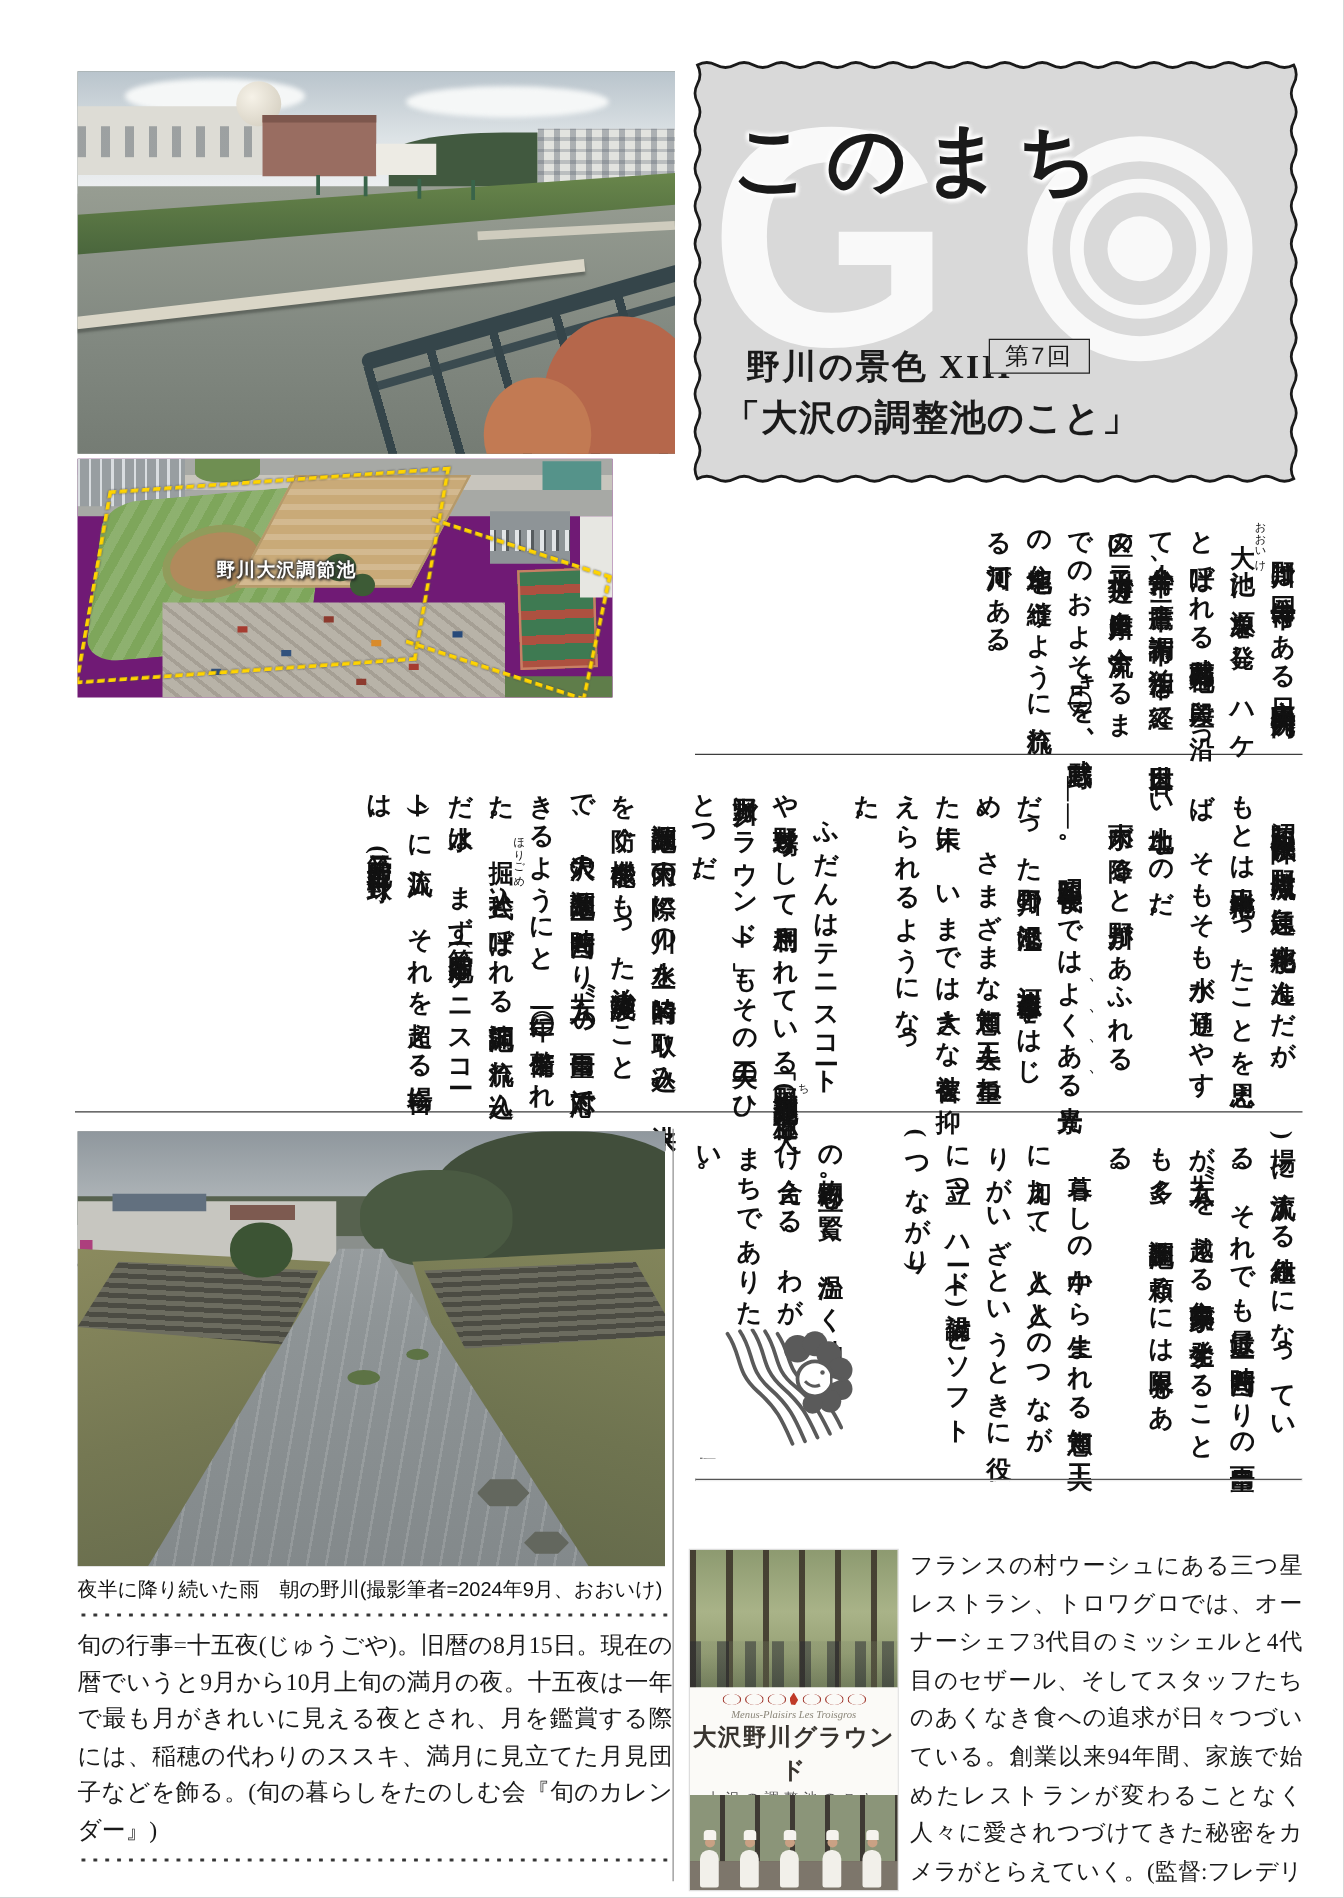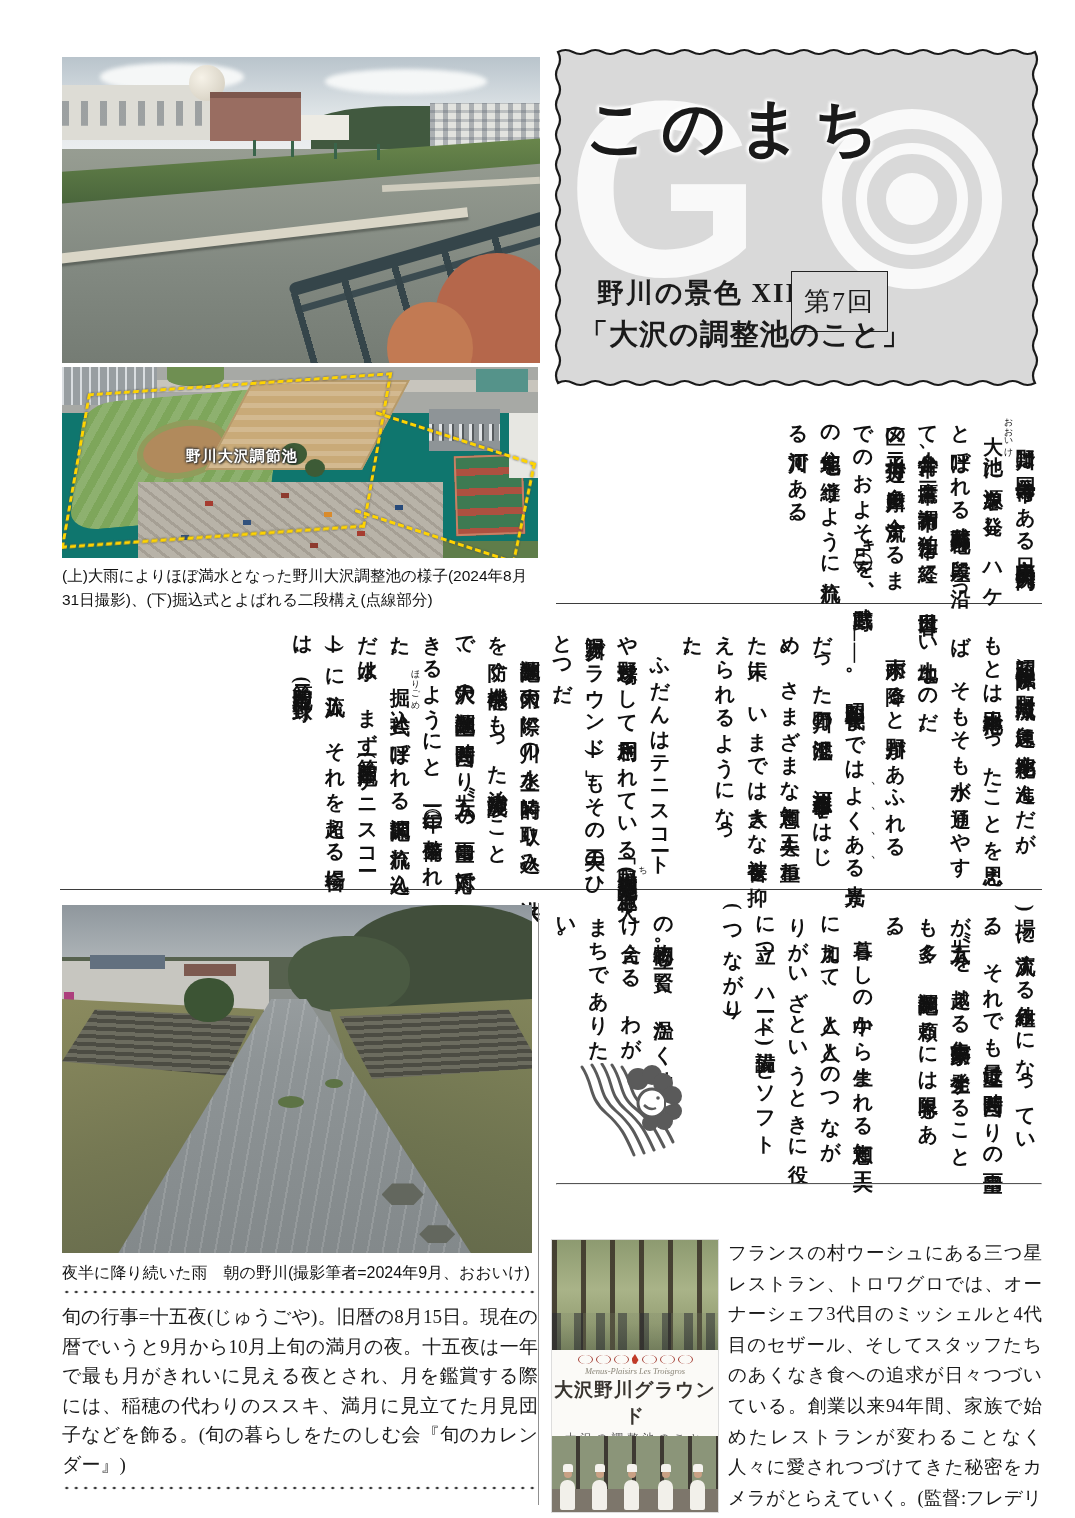--- a/index.html
+++ b/index.html
@@ -30,21 +30,21 @@
   .wm-rings{position:absolute;right:38px;top:62px;width:180px;height:180px;opacity:.85;}
   .wm-rings .r1{position:absolute;inset:0;border:20px solid #fff;border-radius:50%;}
   .wm-rings .r2{position:absolute;inset:34px;border:11px solid #fff;border-radius:50%;}
   .wm-rings .r3{position:absolute;inset:64px;background:#fff;border-radius:50%;}
   .mast-title{position:absolute;font-weight:700;font-size:63px;letter-spacing:12px;
         color:#1a1a1a;text-shadow:0 0 5px #fff,0 0 5px #fff,2px 2px 3px #fff,-2px -2px 3px #fff;}
   .mast-t1{left:32px;top:38px;}
   .mast-t2{left:148px;top:128px;}
   .mast-series{position:absolute;left:44px;top:228px;font-size:27px;font-weight:700;letter-spacing:2px;}
   .mast-episode{position:absolute;left:238px;top:224px;border:1.5px solid #222;background:var(--stamp-bg);
-        font-family:Liberation Serif, serif;font-size:26px;padding:12px 12px;letter-spacing:2px;}
+        font-family:Liberation Sans, sans-serif;font-size:19px;padding:0 12px;letter-spacing:2px;}
   .mast-sub{position:absolute;left:26px;top:268px;font-size:29px;font-weight:700;letter-spacing:1px;}
 
   
   .caption{font-family:"Liberation Sans",sans-serif;font-size:15.5px;line-height:24px;color:#111;}
   .seasonal{font-size:19px;line-height:29.5px;font-weight:500;text-align:justify;}
   .dotrule{height:4px;background-image:radial-gradient(circle,#333 1.4px,transparent 1.6px);
            background-size:9.5px 4px;background-repeat:repeat-x;background-position:0 50%;}
 
   
   .photo{overflow:hidden;}
@@ -69,21 +69,21 @@
   .p1 .wall2{position:absolute;left:67%;top:40.5%;width:33%;height:7px;background:#cfccbe;transform:rotate(-3deg);}
   .p1 .post{position:absolute;width:2.5px;height:16px;background:#39644a;}
   .p1 .rail{position:absolute;left:52%;top:58%;width:70%;height:70%;transform:rotate(-16deg);}
   .p1 .rail .bar1{position:absolute;left:0;top:0;width:100%;height:13px;background:#35454a;border-radius:7px;}
   .p1 .rail .bar2{position:absolute;left:0;top:24px;width:100%;height:7px;background:#3b4b50;}
   .p1 .rail .posts{position:absolute;left:0;top:10px;width:100%;height:100%;
         background:repeating-linear-gradient(90deg,#35454a 0 7px,transparent 7px 52px);}
   .p1 .shrub{position:absolute;border-radius:50%;}
 
   
-  .p2{left:62px;top:367px;width:476px;height:191px;background:#0f766e;}
+  .p2{left:62px;top:367px;width:428px;height:191px;background:#701a75;}
   .p2 .band{position:absolute;inset:0 0 auto 0;height:24%;background:#a7a9a5;}
   .p2 .road{position:absolute;left:0;top:7%;width:100%;height:6%;background:#c8c5bd;}
   .p2 .lot{position:absolute;left:0;top:0;width:20%;height:20%;background:#989ea1;
         background-image:repeating-linear-gradient(90deg,#d9dde0 0 2px,transparent 2px 9px);}
   .p2 .greentl{position:absolute;left:22%;top:0;width:12%;height:10%;background:#6f8f52;border-radius:0 0 40% 40%;}
   .p2 .field{position:absolute;left:3%;top:15%;width:42%;height:66%;background:#7ea65b;border-radius:16%;
         transform:rotate(-5deg) skewX(-12deg);
         background-image:repeating-linear-gradient(115deg,rgba(255,255,255,.12) 0 9px,transparent 9px 18px);}
   .p2 .infield{position:absolute;left:30%;top:20%;width:46%;height:46%;background:#b18a5c;border-radius:50%;
         box-shadow:inset 0 0 0 6px rgba(126,166,91,.65);}
@@ -222,21 +222,20 @@
     <div class="lot2"></div>
     <div class="tennis"></div>
     <div class="bldg-teal"></div>
     <div class="bldg-wt"></div>
     <div class="grn-br"></div>
     <div class="dash dash-main"></div>
     <div class="dash dash-arm"></div>
     <div class="alabel">野川大沢調節池</div>
   </div>
 
-  <div class="abs caption" style="left:62px;top:564px;width:480px;">(上)大雨によりほぼ満水となった野川大沢調整池の様子(2024年8月31日撮影)、(下)掘込式とよばれる二段構え(点線部分)</div>
 
   <div class="abs wavy masthead">
       <svg width="487" height="341" style="position: absolute; left: 0px; top: 0px; z-index: 0;">
         <path d="M 5 5 q 7.453125 -4 14.90625 0 q 7.453125 4 14.90625 0 q 7.453125 -4 14.90625 0 q 7.453125 4 14.90625 0 q 7.453125 -4 14.90625 0 q 7.453125 4 14.90625 0 q 7.453125 -4 14.90625 0 q 7.453125 4 14.90625 0 q 7.453125 -4 14.90625 0 q 7.453125 4 14.90625 0 q 7.453125 -4 14.90625 0 q 7.453125 4 14.90625 0 q 7.453125 -4 14.90625 0 q 7.453125 4 14.90625 0 q 7.453125 -4 14.90625 0 q 7.453125 4 14.90625 0 q 7.453125 -4 14.90625 0 q 7.453125 4 14.90625 0 q 7.453125 -4 14.90625 0 q 7.453125 4 14.90625 0 q 7.453125 -4 14.90625 0 q 7.453125 4 14.90625 0 q 7.453125 -4 14.90625 0 q 7.453125 4 14.90625 0 q 7.453125 -4 14.90625 0 q 7.453125 4 14.90625 0 q 7.453125 -4 14.90625 0 q 7.453125 4 14.90625 0 q 7.453125 -4 14.90625 0 q 7.453125 4 14.90625 0 q 7.453125 -4 14.90625 0 q 7.453125 4 14.90625 0 q 4 7.5227272727272725 0 15.045454545454545 q -4 7.5227272727272725 0 15.045454545454545 q 4 7.5227272727272725 0 15.045454545454545 q -4 7.5227272727272725 0 15.045454545454545 q 4 7.5227272727272725 0 15.045454545454545 q -4 7.5227272727272725 0 15.045454545454545 q 4 7.5227272727272725 0 15.045454545454545 q -4 7.5227272727272725 0 15.045454545454545 q 4 7.5227272727272725 0 15.045454545454545 q -4 7.5227272727272725 0 15.045454545454545 q 4 7.5227272727272725 0 15.045454545454545 q -4 7.5227272727272725 0 15.045454545454545 q 4 7.5227272727272725 0 15.045454545454545 q -4 7.5227272727272725 0 15.045454545454545 q 4 7.5227272727272725 0 15.045454545454545 q -4 7.5227272727272725 0 15.045454545454545 q 4 7.5227272727272725 0 15.045454545454545 q -4 7.5227272727272725 0 15.045454545454545 q 4 7.5227272727272725 0 15.045454545454545 q -4 7.5227272727272725 0 15.045454545454545 q 4 7.5227272727272725 0 15.045454545454545 q -4 7.5227272727272725 0 15.045454545454545 q -7.453125 4 -14.90625 0 q -7.453125 -4 -14.90625 0 q -7.453125 4 -14.90625 0 q -7.453125 -4 -14.90625 0 q -7.453125 4 -14.90625 0 q -7.453125 -4 -14.90625 0 q -7.453125 4 -14.90625 0 q -7.453125 -4 -14.90625 0 q -7.453125 4 -14.90625 0 q -7.453125 -4 -14.90625 0 q -7.453125 4 -14.90625 0 q -7.453125 -4 -14.90625 0 q -7.453125 4 -14.90625 0 q -7.453125 -4 -14.90625 0 q -7.453125 4 -14.90625 0 q -7.453125 -4 -14.90625 0 q -7.453125 4 -14.90625 0 q -7.453125 -4 -14.90625 0 q -7.453125 4 -14.90625 0 q -7.453125 -4 -14.90625 0 q -7.453125 4 -14.90625 0 q -7.453125 -4 -14.90625 0 q -7.453125 4 -14.90625 0 q -7.453125 -4 -14.90625 0 q -7.453125 4 -14.90625 0 q -7.453125 -4 -14.90625 0 q -7.453125 4 -14.90625 0 q -7.453125 -4 -14.90625 0 q -7.453125 4 -14.90625 0 q -7.453125 -4 -14.90625 0 q -7.453125 4 -14.90625 0 q -7.453125 -4 -14.90625 0 q -4 -7.5227272727272725 0 -15.045454545454545 q 4 -7.5227272727272725 0 -15.045454545454545 q -4 -7.5227272727272725 0 -15.045454545454545 q 4 -7.5227272727272725 0 -15.045454545454545 q -4 -7.5227272727272725 0 -15.045454545454545 q 4 -7.5227272727272725 0 -15.045454545454545 q -4 -7.5227272727272725 0 -15.045454545454545 q 4 -7.5227272727272725 0 -15.045454545454545 q -4 -7.5227272727272725 0 -15.045454545454545 q 4 -7.5227272727272725 0 -15.045454545454545 q -4 -7.5227272727272725 0 -15.045454545454545 q 4 -7.5227272727272725 0 -15.045454545454545 q -4 -7.5227272727272725 0 -15.045454545454545 q 4 -7.5227272727272725 0 -15.045454545454545 q -4 -7.5227272727272725 0 -15.045454545454545 q 4 -7.5227272727272725 0 -15.045454545454545 q -4 -7.5227272727272725 0 -15.045454545454545 q 4 -7.5227272727272725 0 -15.045454545454545 q -4 -7.5227272727272725 0 -15.045454545454545 q 4 -7.5227272727272725 0 -15.045454545454545 q -4 -7.5227272727272725 0 -15.045454545454545 q 4 -7.5227272727272725 0 -15.045454545454545 Z" fill="#d9d9d9" stroke="#1a1a1a" stroke-width="2.2"></path>
       </svg>
     <div class="wavy-inner">
       <div class="wm-g">G</div>
       <div class="wm-rings">
         <div class="r1"></div>
           <div class="r2"></div>

